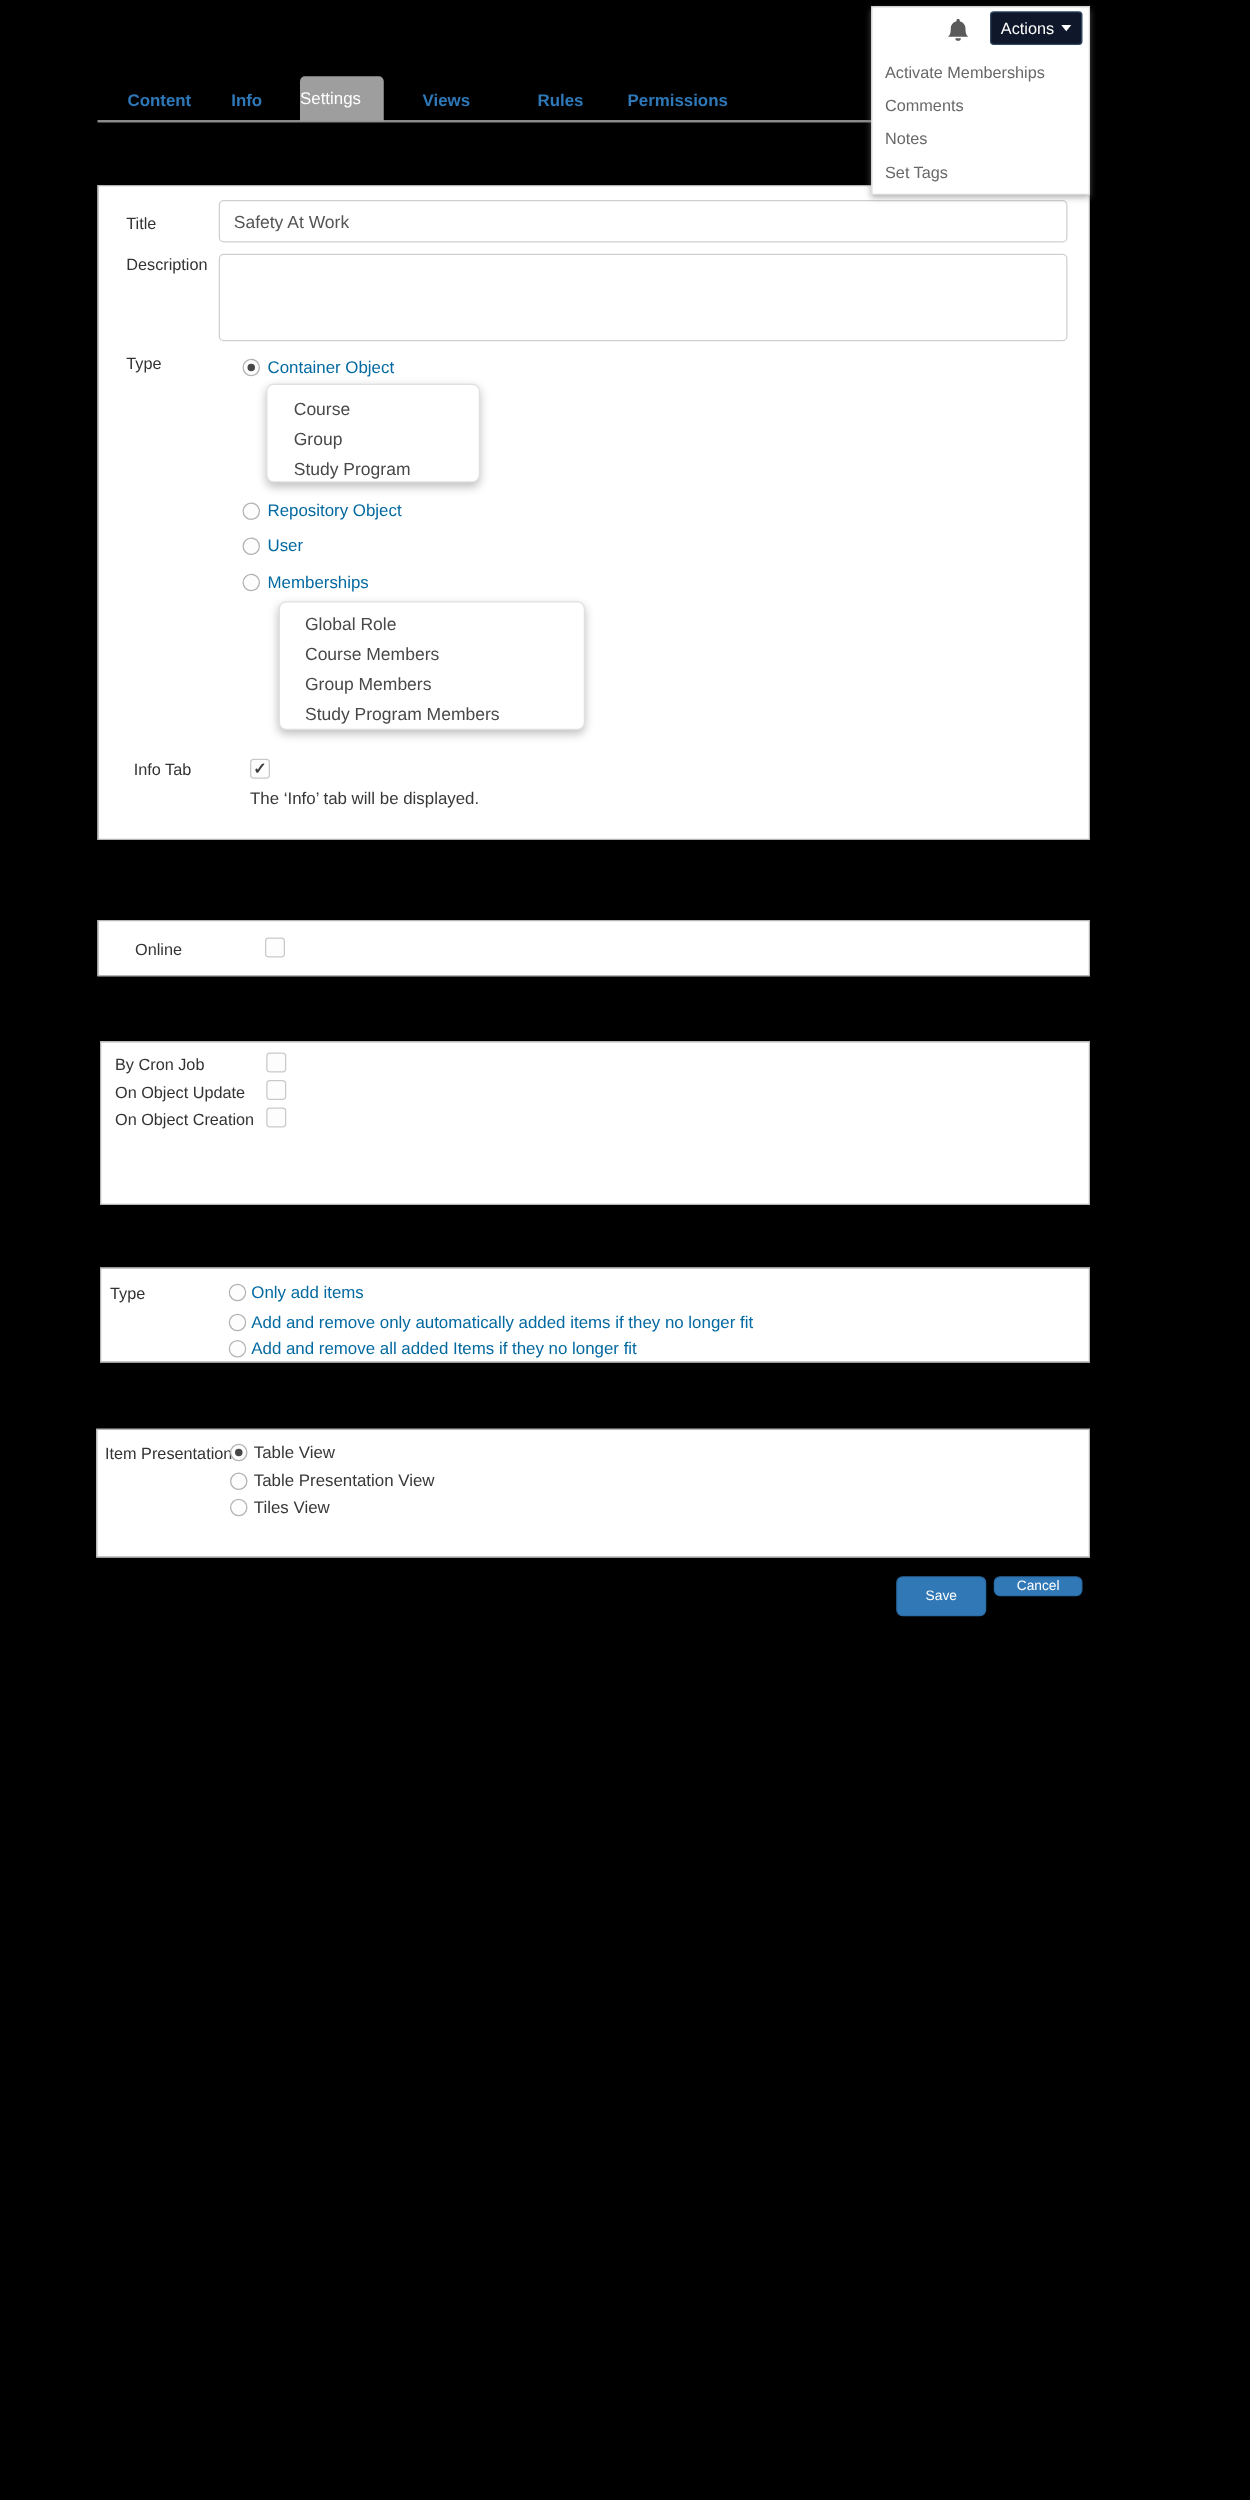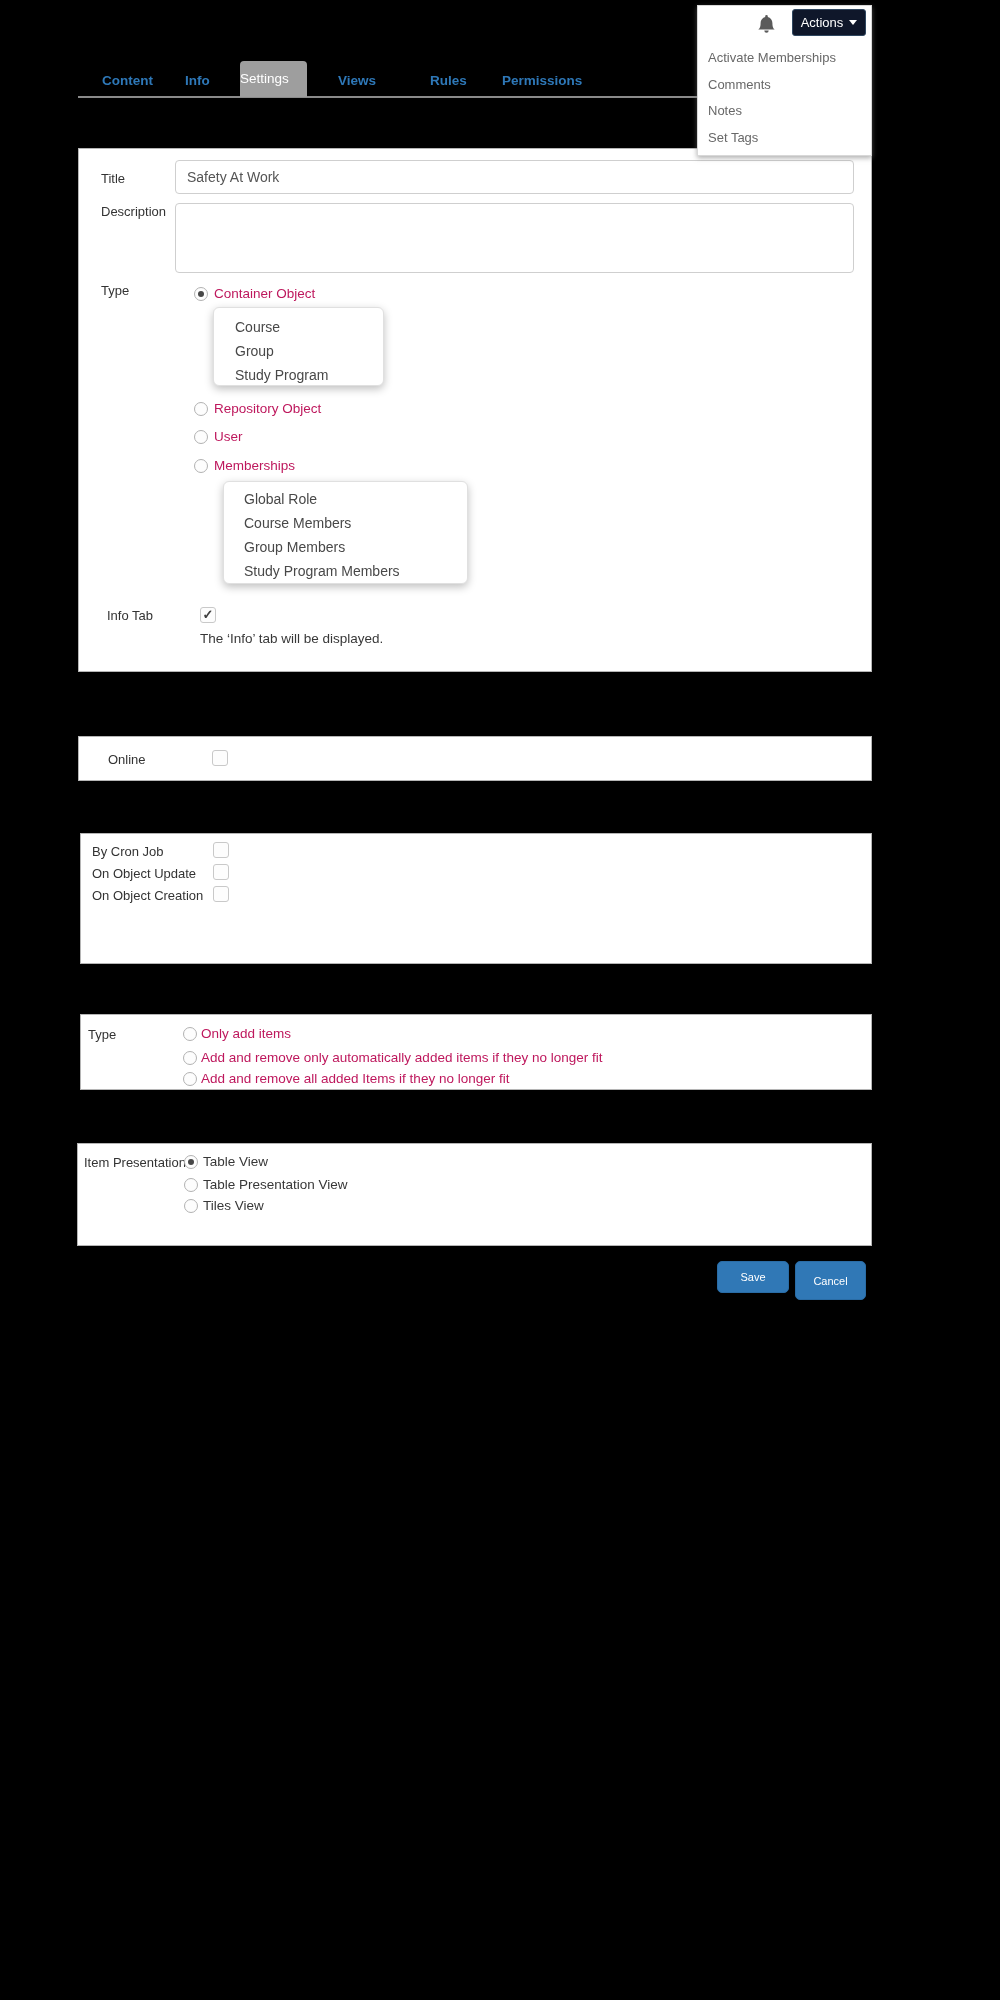--- a/index.html
+++ b/index.html
@@ -59,21 +59,21 @@
   }
   .radio.checked::after{
     content:"";position:absolute;left:3px;top:3px;right:3px;bottom:3px;
     border-radius:50%;background:#474747;
   }
   .checkbox{
     position:absolute;width:16px;height:16px;border:1px solid #c9c9c9;border-radius:3px;
     background:#fdfdfd;box-sizing:border-box;cursor:pointer;font-size:13px;
     line-height:14px;text-align:center;color:#3f3f3f;font-weight:bold;
   }
-  .opt-label{position:absolute;font-size:13.5px;color:#be185d;white-space:nowrap;cursor:pointer;}
+  .opt-label{position:absolute;font-size:13.5px;color:#0369a1;white-space:nowrap;cursor:pointer;}
   .opt-label.dark{color:#383838;}
   .byline{position:absolute;font-size:13.5px;color:#383838;white-space:nowrap;}
   
   .dropdown{
     position:absolute;background:#fff;border:1px solid #e0e0e0;border-radius:6px;
     box-shadow:0 3px 8px rgba(0,0,0,.25);box-sizing:border-box;z-index:4;
   }
   .dd-item{
     position:absolute;font-size:14px;color:#484848;white-space:nowrap;cursor:pointer;
   }
@@ -179,15 +179,15 @@
     <span class="flabel" style="left:6px;top:11px">Item Presentation</span>
     <span class="radio checked" style="left:106px;top:11px"></span>
     <span class="opt-label dark" style="left:125px;top:10px">Table View</span>
     <span class="radio" style="left:106px;top:34px"></span>
     <span class="opt-label dark" style="left:125px;top:33px">Table Presentation View</span>
     <span class="radio" style="left:106px;top:55px"></span>
     <span class="opt-label dark" style="left:125px;top:54px">Tiles View</span>
   </div>
 
   <button class="btn" style="left:717px;top:1261px;width:72px;height:32px">Save</button>
-  <button class="btn" style="left:795px;top:1261px;width:71px;height:39px">Cancel</button>
+  <button class="btn" style="left:795px;top:1261px;width:71px;height:16px">Cancel</button>
 
 </div>
 
 </body></html>

